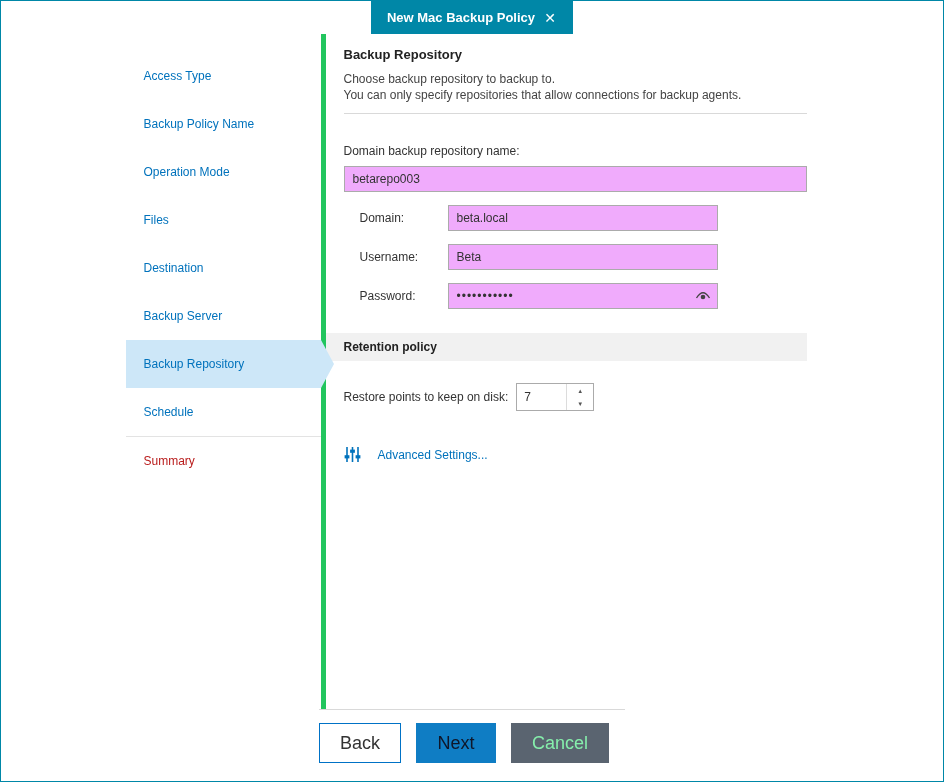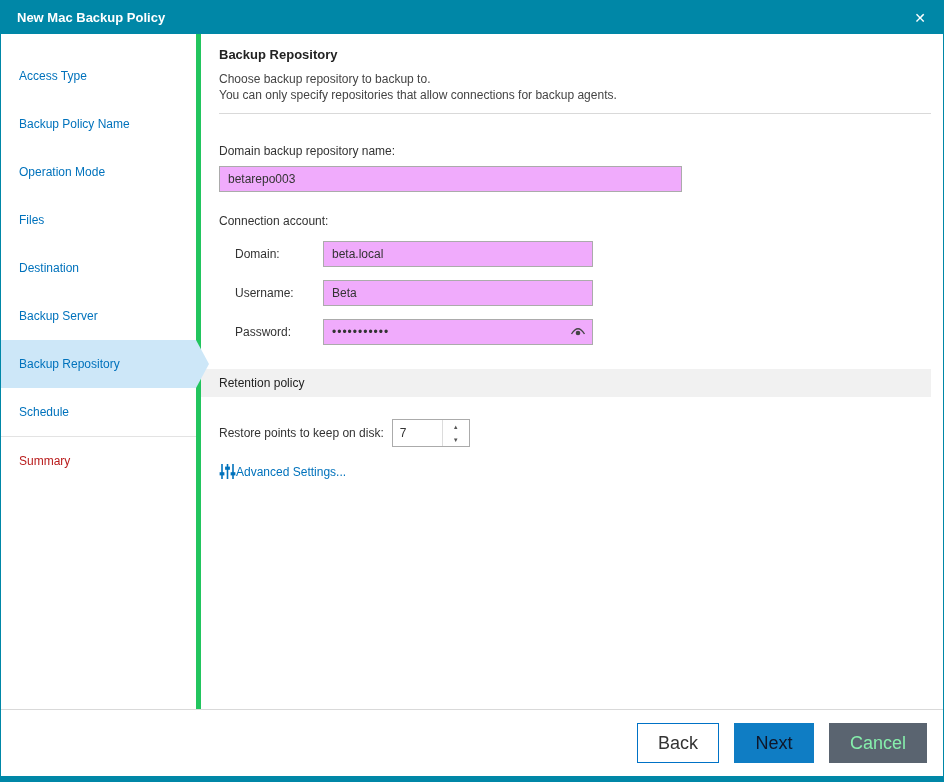--- a/index.html
+++ b/index.html
@@ -5,21 +5,21 @@
   * { box-sizing: border-box; }
   html,body { margin:0; padding:0; }
   body {
     width:944px; height:782px;
     font-family:"Liberation Sans","DejaVu Sans",sans-serif;
     font-size:12px; color:#333; background:#fff;
   }
   .window {
     width:944px; height:782px;
     border:1px solid #0087a7;
-    display:flex; flex-direction:column; background:#fff;
+    display:flex; flex-direction:column; background:#fff;align-items:center;
   }
   
   .titlebar {
     height:33px; background:#0087a7; color:#fff;
     display:flex; align-items:center; flex:0 0 auto;
     padding:0 8px 0 16px;
   }
   .titlebar .title { flex:1; font-weight:bold; font-size:13px; }
   .close-btn {
     width:30px; height:100%; display:flex; align-items:center; justify-content:center;
@@ -63,38 +63,38 @@
   .pw-wrap .text-input { padding-right:26px; letter-spacing:1px; }
   .reveal-eye {
     position:absolute; right:6px; top:50%; transform:translateY(-50%);
     width:18px; height:14px; display:flex; align-items:center; justify-content:center;
     cursor:pointer;
   }
   
   .section-bar {
     margin:24px 0 0 -18px; height:28px; background:#f1f1f1;
     display:flex; align-items:center; padding-left:18px;
-    font-weight:normal; color:#222;
+    font-weight:bold; color:#222;
   }
   .restore-row { display:flex; align-items:center; margin-top:22px; }
   .spinner {
     display:inline-flex; margin-left:8px; border:1px solid #ababab;
     height:28px; width:78px; background:#fff;
   }
   .spinner .spin-value {
     border:0; width:49px; padding:0 7px; font:inherit; color:#333; outline:none;
   }
   .spin-btns {
     width:27px; display:flex; flex-direction:column; border-left:1px solid #dcdcdc;
   }
   .spin-btn {
     flex:1; display:flex; align-items:center; justify-content:center;
     font-size:6px; color:#555; cursor:pointer; user-select:none; line-height:1;
   }
-  .advanced-row { display:flex; align-items:center; margin-top:16px; gap:0; }
+  .advanced-row { display:flex; align-items:center; margin-top:35px; gap:17px; }
   .advanced-link { color:#0072bc; cursor:pointer; }
   
   .footer {
     flex:0 0 auto; height:67px; border-top:1px solid #d9d9d9; background:#fff;
     display:flex; align-items:center; justify-content:flex-end;
     gap:15px; padding-right:16px;
   }
   .btn {
     height:40px; min-width:80px; padding:0 20px; font:inherit; font-size:18px;
     cursor:pointer; border-radius:0;
@@ -151,21 +151,20 @@
 
     <div class="content">
       <div class="page-heading">Backup Repository</div>
       <div class="desc">Choose backup repository to backup to.</div>
       <div class="desc">You can only specify repositories that allow connections for backup agents.</div>
       <div class="top-divider"></div>
 
       <div class="field-label">Domain backup repository name:</div>
       <input class="text-input repo-input" type="text" value="betarepo003" style="">
 
-      <div class="field-label conn-label">Connection account:</div>
 
       <div class="form-row">
         <span class="row-label">Domain:</span>
         <input class="text-input" type="text" value="beta.local" style="">
       </div>
 
       <div class="form-row">
         <span class="row-label">Username:</span>
         <input class="text-input" type="text" value="Beta" style="">
       </div>

